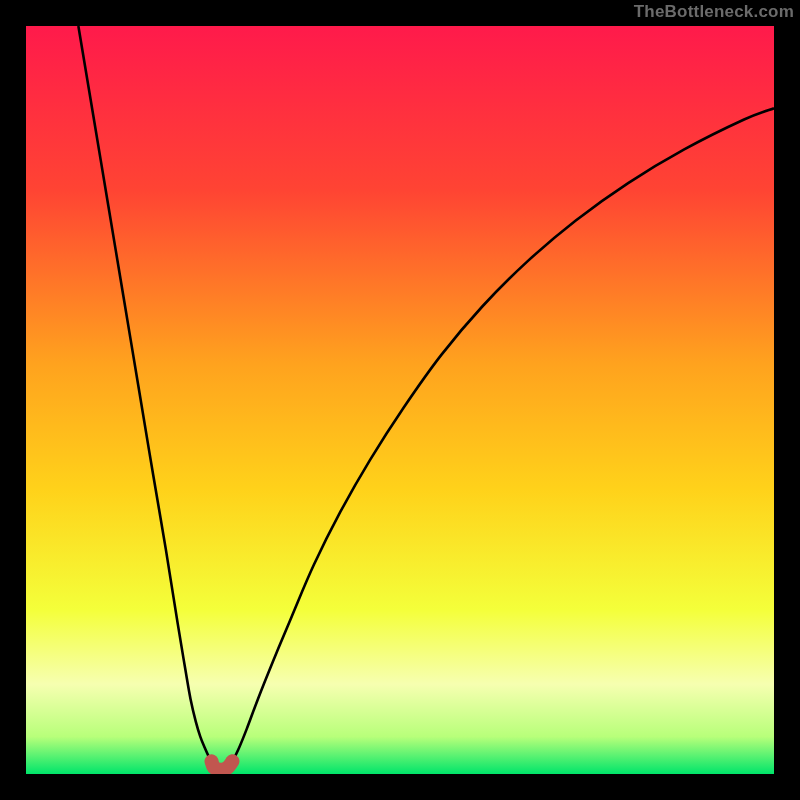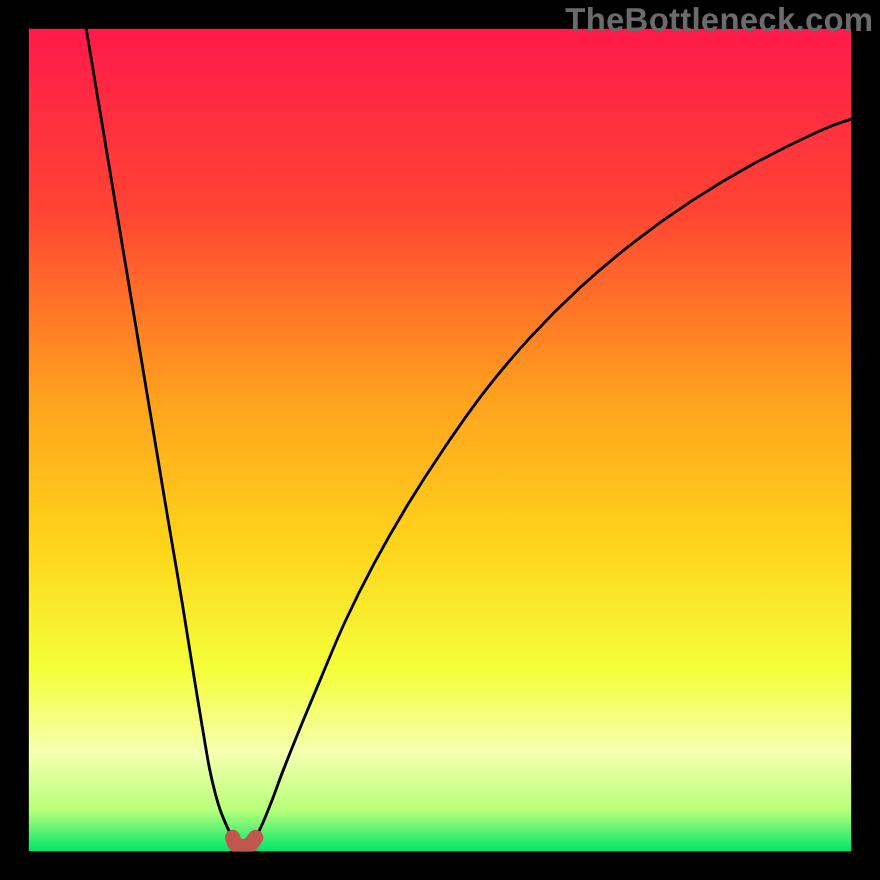--- a/index.html
+++ b/index.html
@@ -20,21 +20,21 @@
   }
   .gradient {
     position: absolute;
     left: 0; top: 0; right: 0; bottom: 0;
   }
   .attribution {
     position: absolute;
     top: 2px;
     right: 6px;
     font-family: Arial, Helvetica, sans-serif;
-    font-size: 30px;
+    font-size: 17px;
     font-weight: 600;
     color: #6b6b6b;
     letter-spacing: 0.2px;
   }
   svg.curve {
     position: absolute;
     left: 0; top: 0;
     width: 748px;
     height: 748px;
   }

